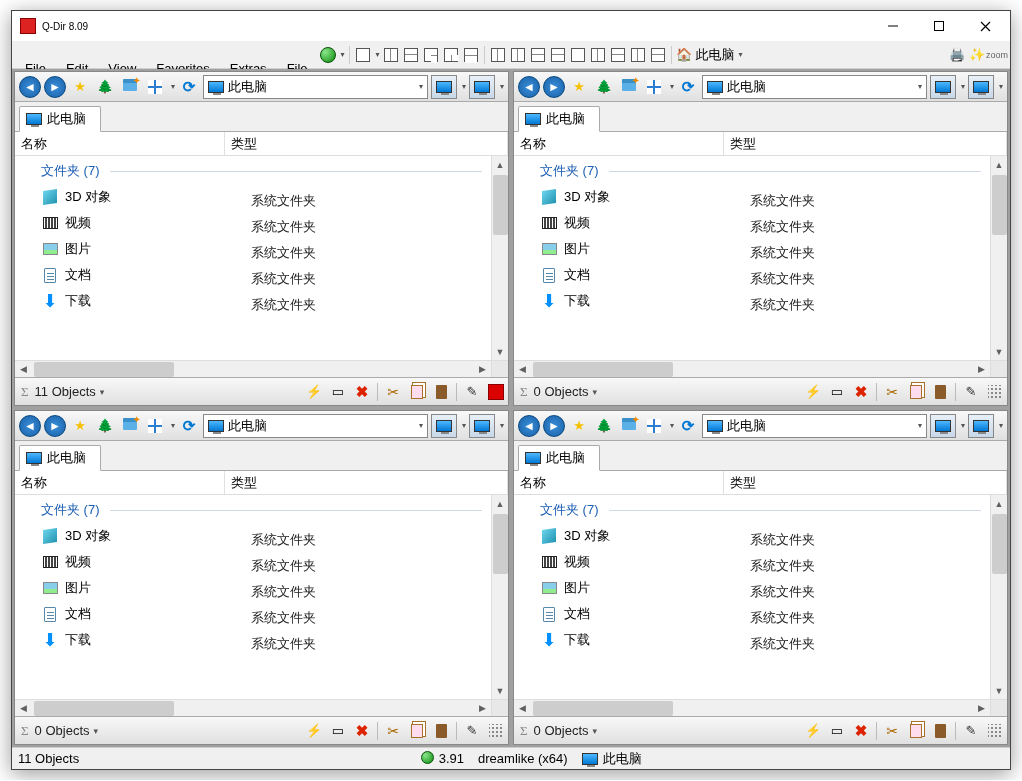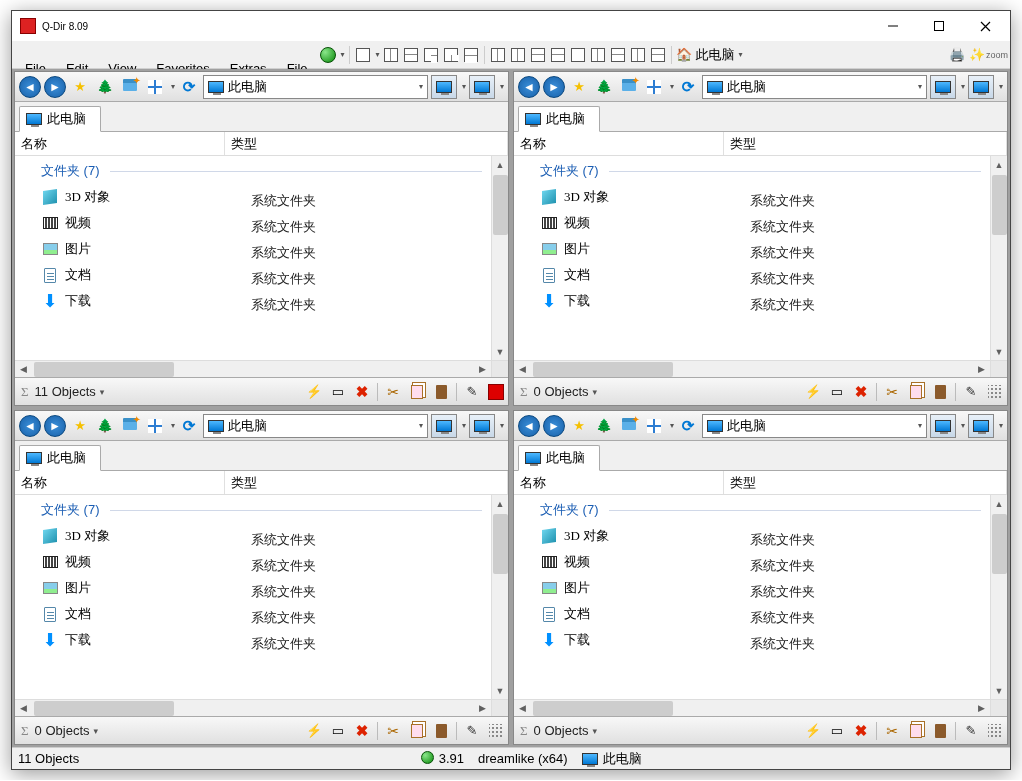--- a/index.html
+++ b/index.html
@@ -44,21 +44,21 @@
   .colh { padding: 3px 6px; border-right: 1px solid #e0e0e0;}
   .col-name { width: 210px; }
   .col-type { flex:1; }
   
   .listbody { flex:1; overflow:hidden; position:relative; background:#fff;}
   .listcontent { padding: 2px 20px; }
   .grouphdr { color:#1a5db3; padding: 4px 6px; display:flex; align-items:center; gap:4px;}
   .grouphdr::after { content:""; flex:1; height:1px; background:#d0d8e8; margin-left:6px;}
   .row { display:flex; align-items:center; height: 26px; padding: 0 6px;}
   .row .icon { width:18px; height:16px; display:inline-flex; align-items:center; justify-content:center; margin-right:6px;}
-  .row .name { width: 186px; font-family: Liberation Serif, serif; }
+  .row .name { width: 186px; }
   .row .type { color:#222;margin-top:8px; }
   .vscroll { position:absolute; right:0; top:0; bottom:0; width:17px; background:#f0f0f0; border-left:1px solid #ddd; display:flex; flex-direction:column; align-items:center;}
   .vscroll .arrow { width:17px; height:17px; display:flex; align-items:center; justify-content:center; color:#606060; font-size:9px;}
   .vscroll .thumb { width:15px; background:#cdcdcd; border-radius:2px;}
   .hscroll { height:17px; background:#f0f0f0; border-top:1px solid #ddd; display:flex; align-items:center;}
   .hscroll .arrow { width:17px; height:17px; display:flex; align-items:center; justify-content:center; color:#606060; font-size:9px;}
   .hscroll .thumb { height:15px; background:#cdcdcd; border-radius:2px;}
   
   .panestatus { height: 28px; display:flex; align-items:center; background: linear-gradient(#f8f8f8,#e0e0e0); border-top:1px solid #aaa; font-size:13px;}
   .sigma { color:#888; font-family: serif; padding: 0 6px;}

